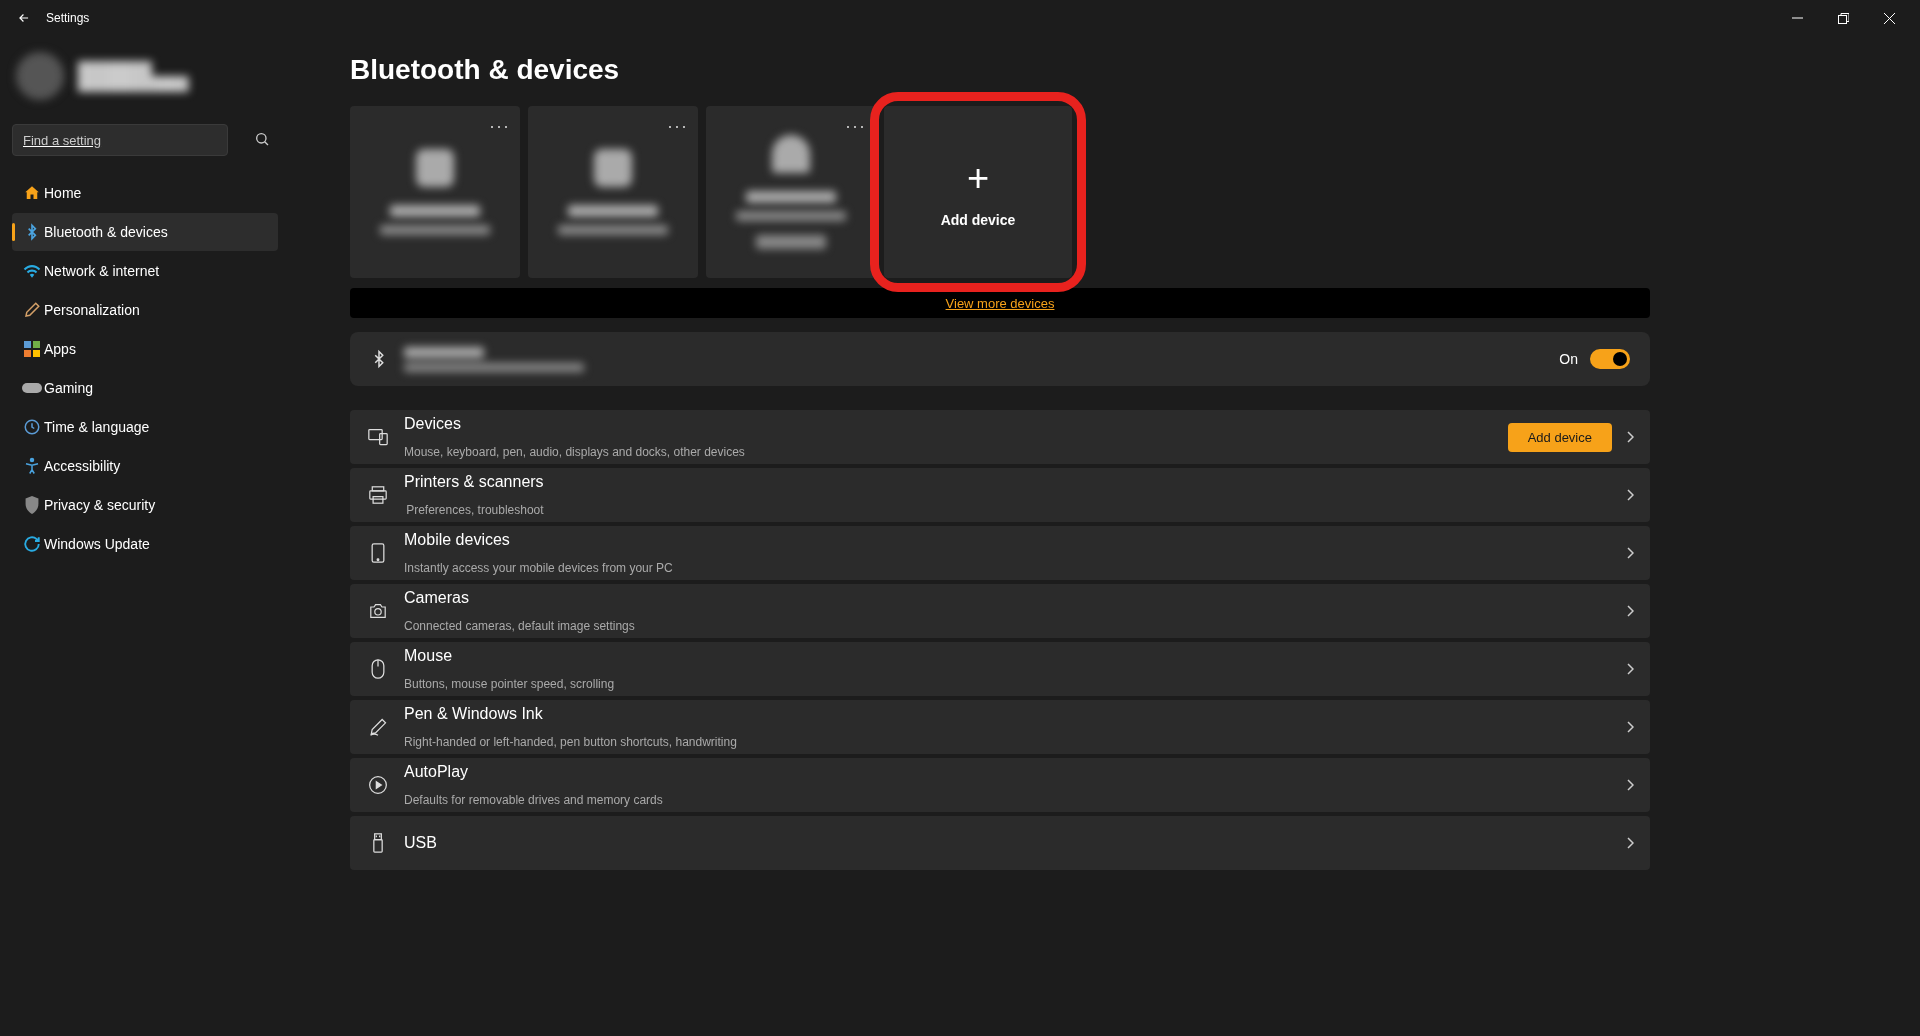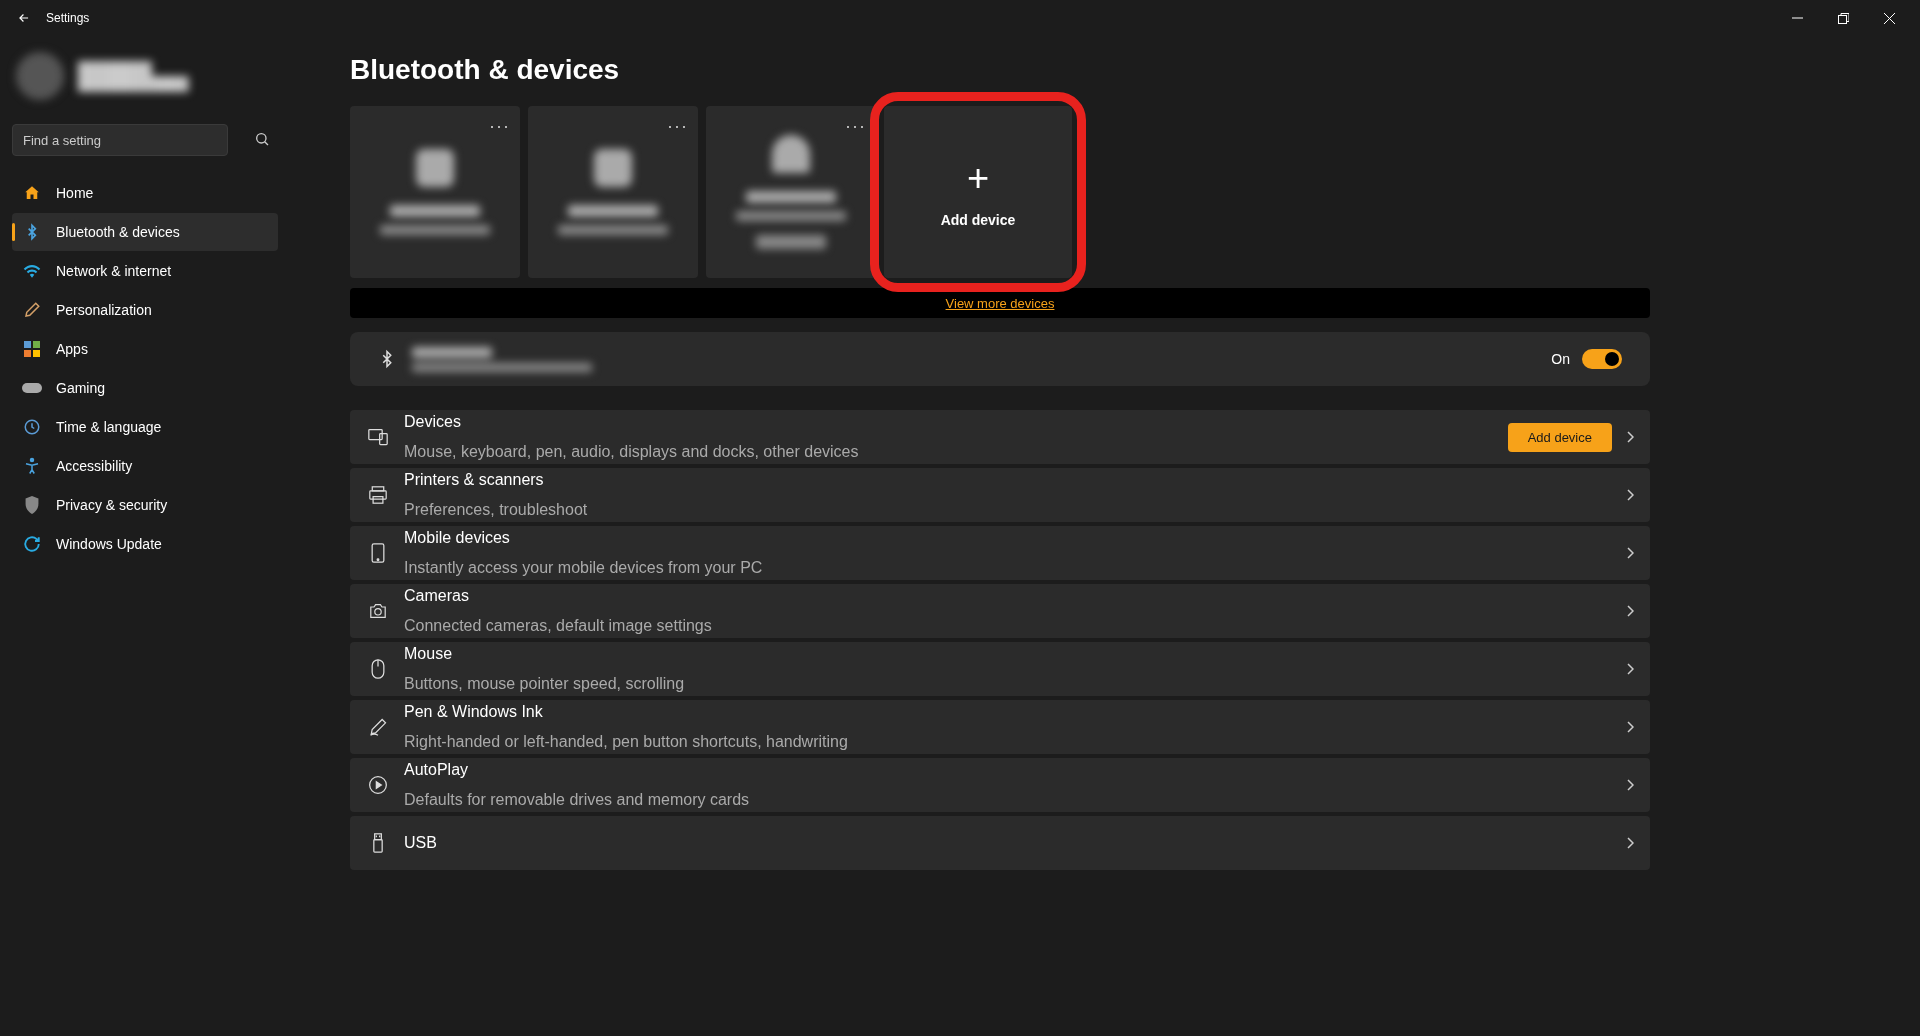--- a/index.html
+++ b/index.html
@@ -14,26 +14,26 @@
 
 
 .layout { display:flex; height:calc(100% - 36px); }
 .sidebar { width:290px; padding:8px 12px 0 12px; }
 .profile { display:flex; align-items:center; gap:14px; padding:8px 4px 20px 4px; }
 .avatar { width:48px; height:48px; border-radius:50%; background:#555; filter:blur(4px); }
 .prof-txt { filter:blur(4px); font-size:13px; color:#ccc; }
 .prof-txt .u1 { font-weight:600; }
 
 .search-wrap { position:relative; margin:4px 0 18px 0; }
-.search { width:216px; height:32px; background:#2d2d2d; border:1px solid #3a3a3a; border-radius:4px; padding:0 34px 0 10px; color:#fff; font-size:13px; }
+.search { width:216px; height:32px; background:#2d2d2d; border:1px solid #3a3a3a; border-radius:4px; padding:0 34px 0 10px; color:#fff; font-size:13px;text-decoration:underline; }
 .search::placeholder { color:#ccc; }
 .search-icon { position:absolute; right:8px; top:7px; }
 
 .nav { display:flex; flex-direction:column; gap:1px; }
-.nav-item { display:flex; align-items:center; gap:14px; height:38px; padding:0 10px; border-radius:4px; font-size:14px; cursor:pointer; position:relative; }
+.nav-item { display:flex; align-items:center; gap:2px; height:38px; padding:0 10px; border-radius:4px; font-size:14px; cursor:pointer; position:relative; }
 .nav-item.active { background:#2d2d2d; }
 .nav-item.active::before { content:""; position:absolute; left:0; top:10px; bottom:10px; width:3px; background:#f7a219; border-radius:2px; }
 .nav-icon { width:20px; height:20px; display:flex; align-items:center; justify-content:center; font-size:16px; }
 
 
 .main { flex:1; padding:12px 270px 0 60px; overflow-y:auto; }
 .page-title { font-size:28px; font-weight:600; margin:6px 0 20px 0; }
 
 .device-row { display:flex; gap:8px; margin-bottom:10px; }
 .device-card { position:relative; width:170px; height:172px; background:#2b2b2b; border-radius:4px; display:flex; flex-direction:column; align-items:center; justify-content:center; cursor:pointer; }
@@ -43,35 +43,35 @@
 .device-card .blur-t2 { width:110px; height:10px; background:#888; border-radius:3px; filter:blur(4px); }
 .device-card .blur-t3 { width:70px; height:14px; background:#888; border-radius:3px; margin-top:14px; filter:blur(4px); }
 
 .add-card { background:#2b2b2b; border-radius:4px; width:188px; height:172px; display:flex; flex-direction:column; align-items:center; justify-content:center; cursor:pointer; position:relative; }
 .add-card .plus { font-size:38px; font-weight:300; margin-bottom:12px; }
 .add-card .lbl { font-size:14px; font-weight:600; }
 .highlight-box { position:absolute; border:9px solid #e8221e; border-radius:28px; left:-14px; top:-14px; right:-14px; bottom:-14px; pointer-events:none; }
 
 .view-more { height:30px; background:#000000; border-radius:4px; display:flex; align-items:center; justify-content:center; font-size:13px; color:#f7a219; cursor:pointer; margin-bottom:14px;text-decoration:underline; }
 
-.bt-toggle { height:54px; background:#2b2b2b; border-radius:8px; display:flex; align-items:center; padding:0 28px; margin-bottom:24px; }
+.bt-toggle { height:54px; background:#2b2b2b; border-radius:8px; display:flex; align-items:center; padding:0 20px; margin-bottom:24px; }
 .bt-toggle .icon { width:22px; }
 .bt-toggle .blur-line { margin-left:12px; filter:blur(4px); }
 .bt-toggle .blur-line .l1 { width:80px; height:11px; background:#aaa; border-radius:3px; margin-bottom:5px; }
 .bt-toggle .blur-line .l2 { width:180px; height:9px; background:#888; border-radius:3px; }
 .bt-toggle .right { margin-left:auto; display:flex; align-items:center; gap:12px; font-size:14px; }
 .toggle { width:40px; height:20px; background:#f7a219; border-radius:10px; position:relative; cursor:pointer; }
 .toggle::after { content:""; position:absolute; right:3px; top:3px; width:14px; height:14px; background:#000; border-radius:50%; }
 
 .settings-list { display:flex; flex-direction:column; gap:4px; }
 .set-item { min-height:54px; background:#2b2b2b; border-radius:4px; display:flex; align-items:center; padding:0 16px; cursor:pointer; }
 .set-item .icon { width:24px; display:flex; justify-content:center; color:#ddd; }
 .set-item .txt { margin-left:14px; }
 .set-item .t1 { font-size:16px; }
-.set-item .t2 { font-size:16px; color:#aaa; margin-top:12px; }
+.set-item .t2 { font-size:12px; color:#aaa; margin-top:12px;text-align:right; }
 .set-item .right { margin-left:auto; display:flex; align-items:center; gap:14px; }
 .set-item .chev { color:#ccc; }
 .add-btn { background:#f7a219; color:#1a1a1a; font-size:13px; font-weight:500; padding:7px 20px; border-radius:4px; cursor:pointer; border:none; }
 
 svg { display:block; }
 </style>
 </head>
 <body>
 
 <div class="titlebar">

